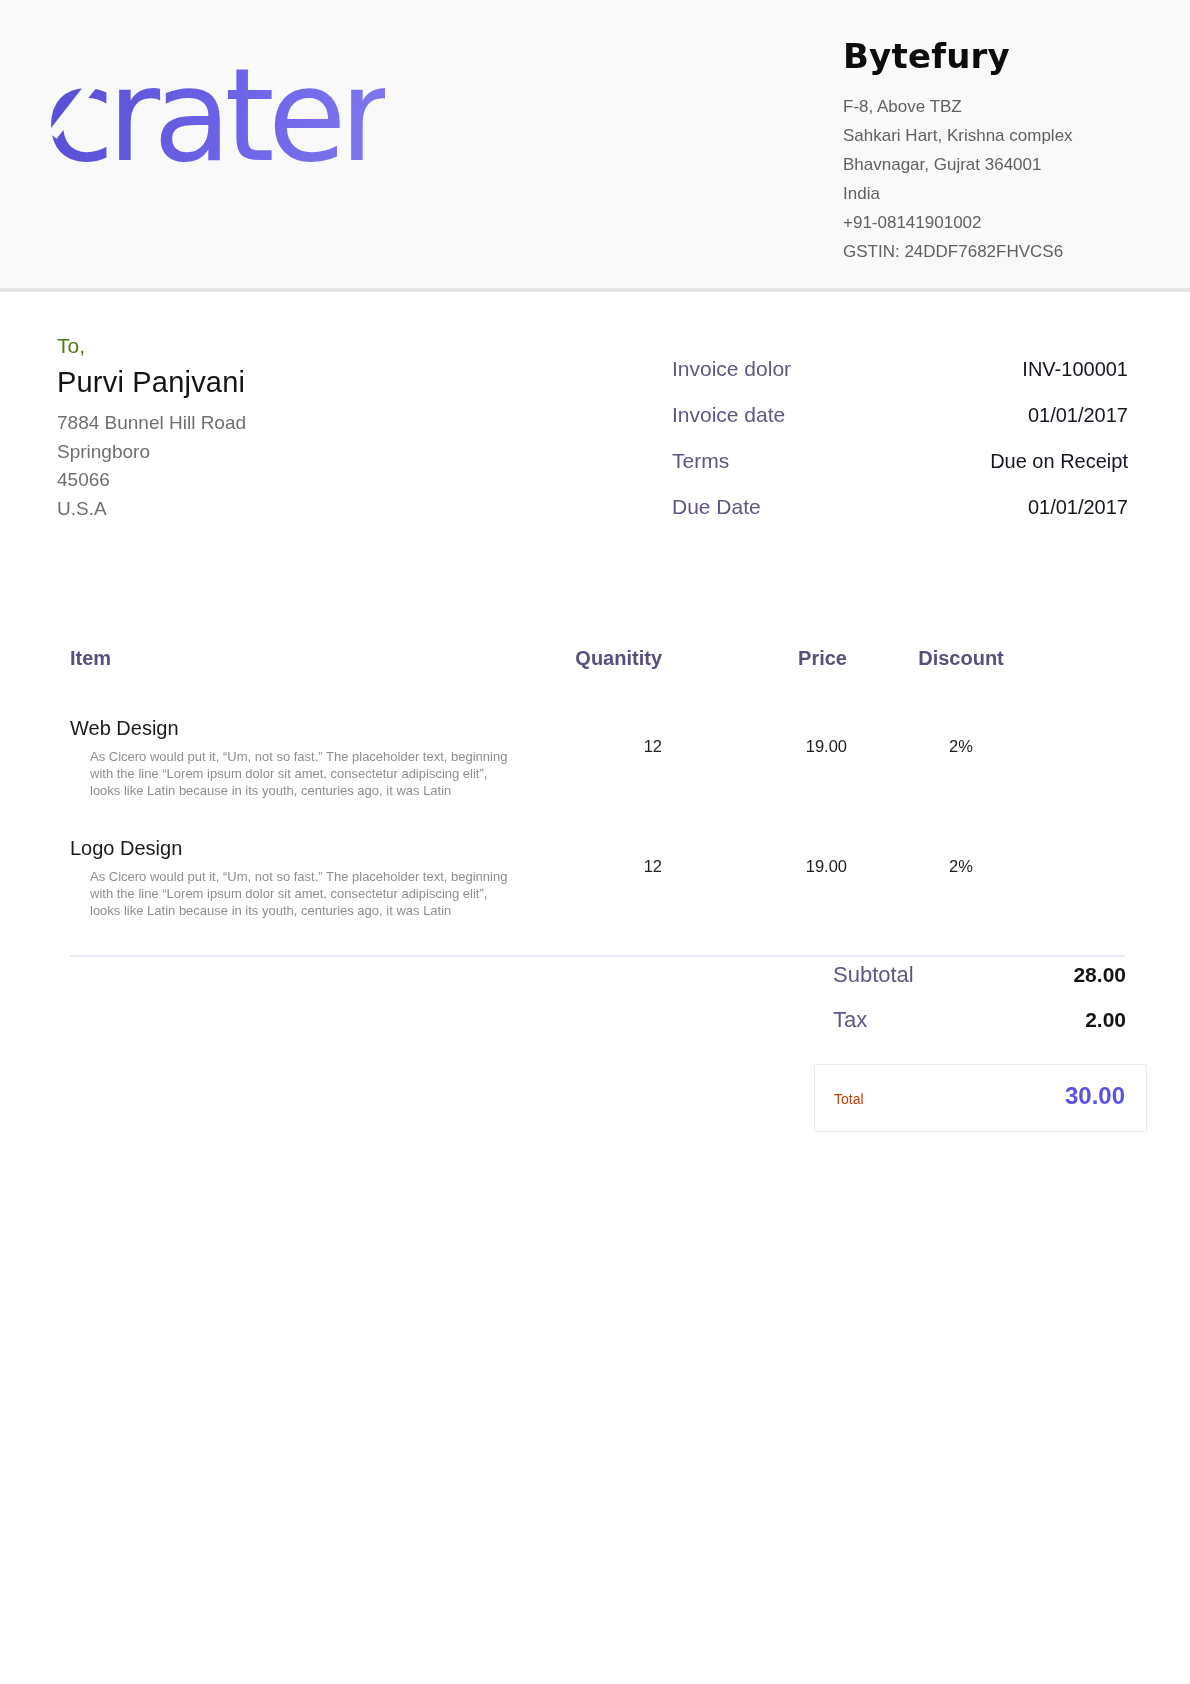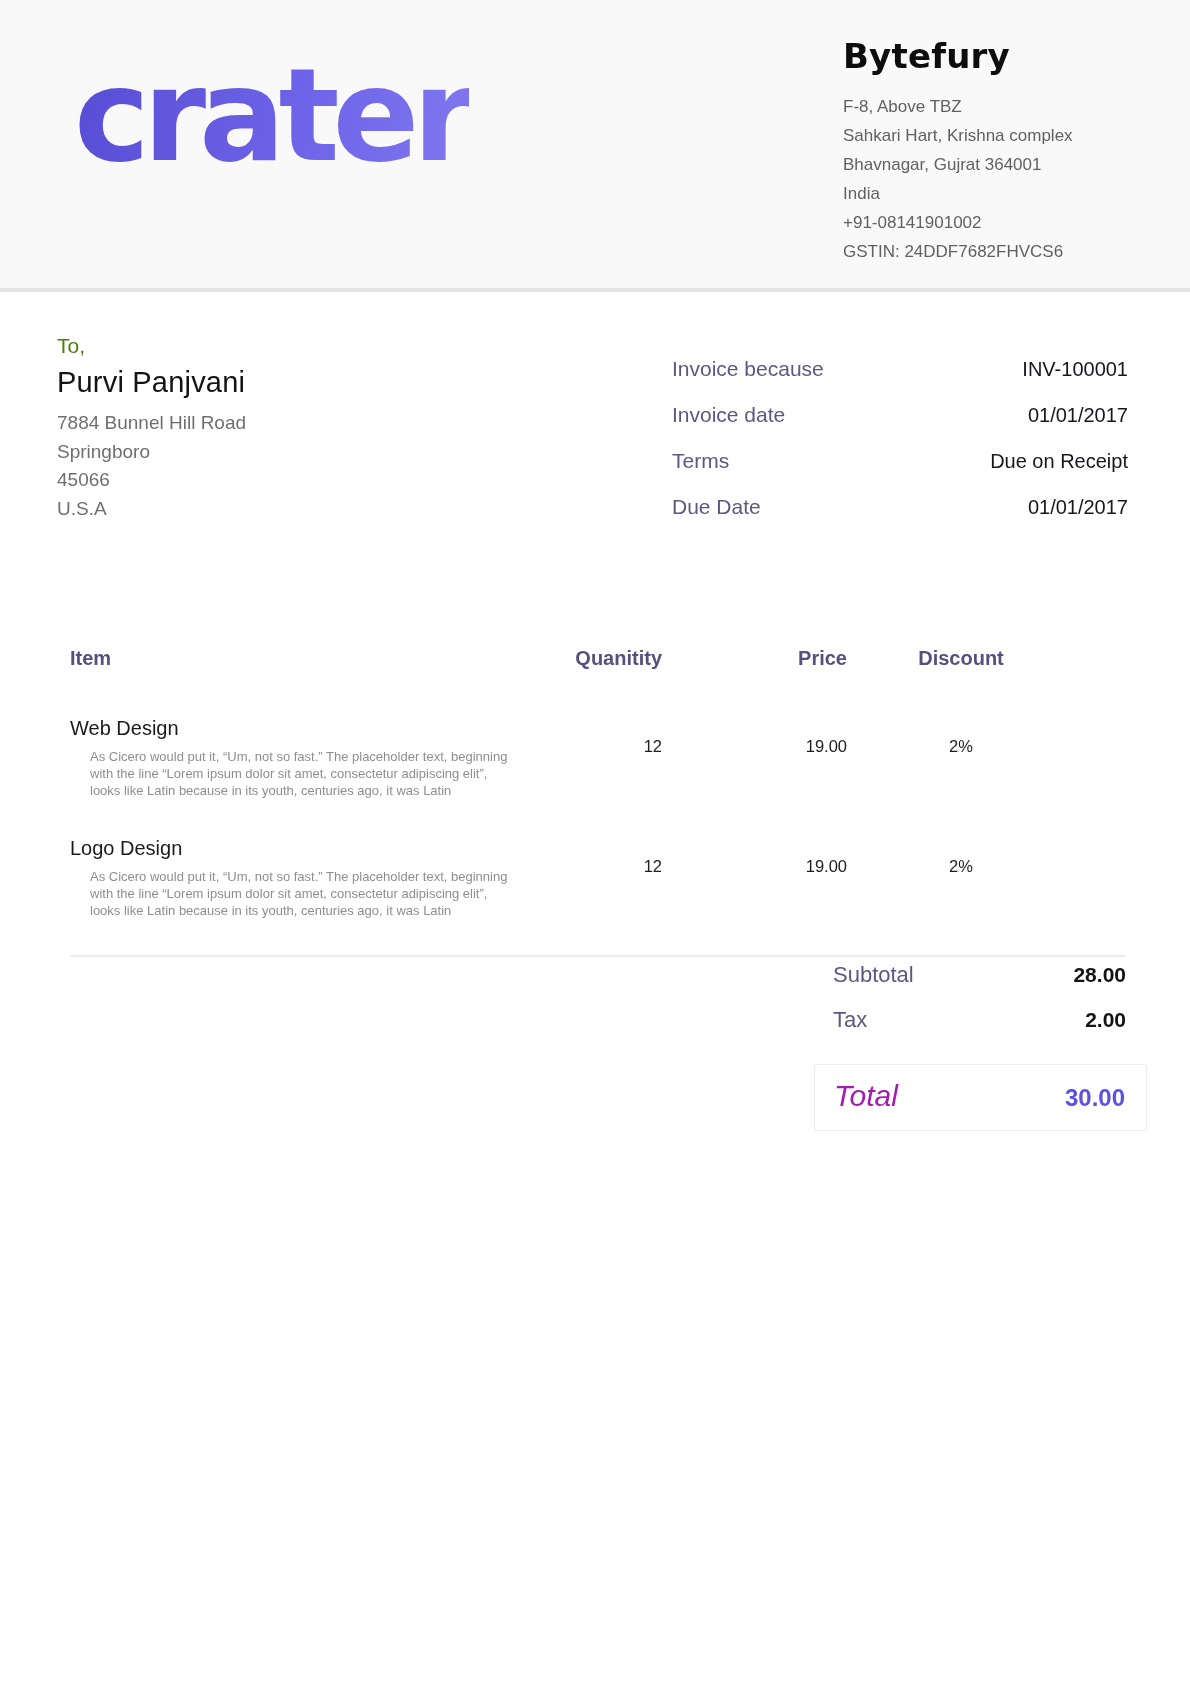--- a/index.html
+++ b/index.html
@@ -10,25 +10,25 @@
     background:#ffffff; overflow:hidden;
   }
 
   
   .header-band {
     position:absolute; left:0; top:0; width:1190px; height:292px;
     background:#f9f9f9; border-bottom:4px solid #e4e4e4;
   }
   .logo {
     position:absolute; left:44px; top:52px; line-height:1;
-    font-family:"DejaVu Sans", sans-serif; font-weight:700;
+    font-family:"DejaVu Sans", sans-serif; font-weight:400;
     font-size:128px; letter-spacing:-7px;
     background:linear-gradient(100deg,#564dd4 0%, #6c63e8 55%, #8077ef 100%);
     -webkit-background-clip:text; background-clip:text;
-    -webkit-text-fill-color:transparent; color:transparent;margin-left:30px;
+    -webkit-text-fill-color:transparent; color:transparent;
   }
   .logo-slice { position:absolute; background:#f9f9f9; }
   .slice-c { left:72px; top:62px; width:11px; height:82px; transform:rotate(38deg); }
   .slice-r { left:468px; top:95px; width:9px; height:52px; transform:rotate(38deg); }
 
   .company { position:absolute; left:843px; top:36px; width:330px; }
   .company-name {
     font-family:"DejaVu Sans", sans-serif; font-weight:700;
     font-size:34px; color:#0d0d0d; margin-bottom:16px; letter-spacing:0.2px;
   }
@@ -75,21 +75,21 @@
     display:flex; justify-content:space-between; align-items:baseline;
     padding:0 21px 0 19px; margin-bottom:19px;
   }
   .totals-label { font-size:22px; color:#5c5881; line-height:26px; }
   .totals-value { font-size:21px; color:#141414; font-weight:600; line-height:26px; }
   .total-box {
     margin-top:31px; border:1px solid #ececec; border-radius:2px;
     background:#ffffff; padding:16px 21px 17px 19px;
     display:flex; justify-content:space-between; align-items:baseline;
   }
-  .total-box-label { font-size:30px; color:#a21caf; line-height:30px;font-style:italic; }
+  .total-box-label { font-size:14px; color:#c2410c; line-height:30px; }
   .total-box-value { font-size:24px; font-weight:600; line-height:30px; }
 </style>
 </head>
 <body>
 
 <div class="page">
 
   <div class="header-band">
     <div class="logo">crater</div>
     <span class="logo-slice slice-c"></span>
@@ -112,21 +112,21 @@
     <div class="bill-to-address">
       <div class="bill-line">7884 Bunnel Hill Road</div>
       <div class="bill-line">Springboro</div>
       <div class="bill-line">45066</div>
       <div class="bill-line">U.S.A</div>
     </div>
   </div>
 
   <div class="meta">
     <div class="meta-row">
-      <span class="meta-label">Invoice because</span>
+      <span class="meta-label">Invoice dolor</span>
       <span class="meta-value">INV-100001</span>
     </div>
     <div class="meta-row">
       <span class="meta-label">Invoice date</span>
       <span class="meta-value">01/01/2017</span>
     </div>
     <div class="meta-row">
       <span class="meta-label">Terms</span>
       <span class="meta-value">Due on Receipt</span>
     </div>

